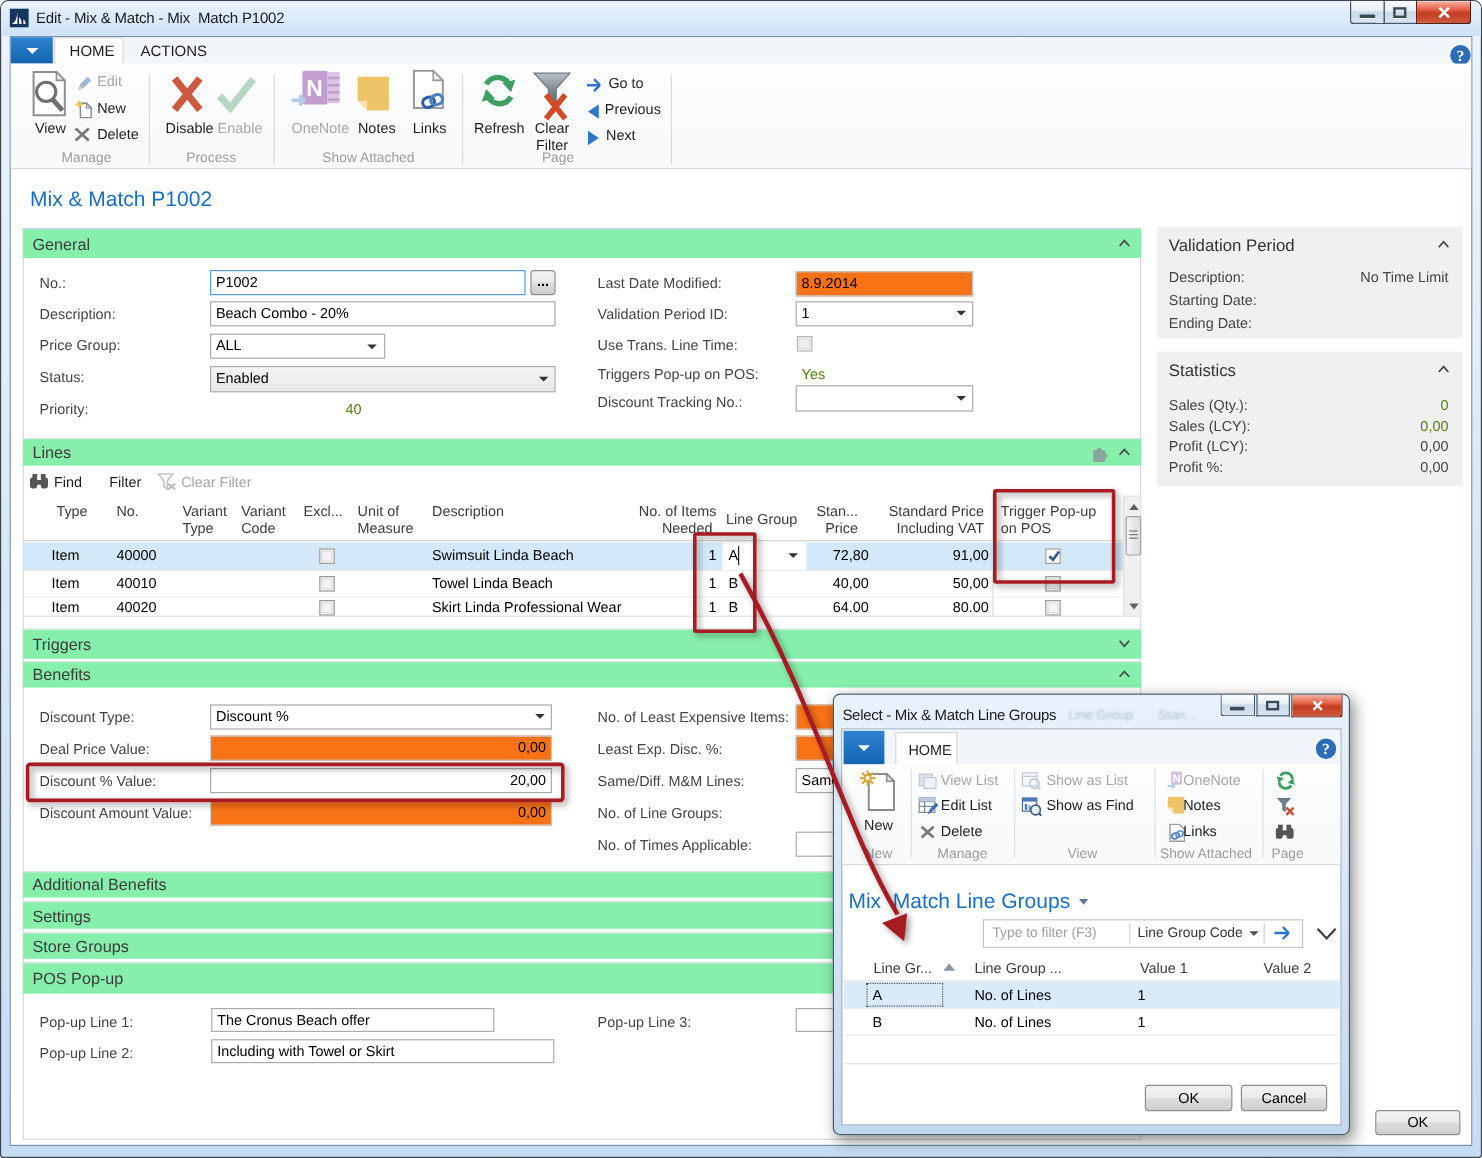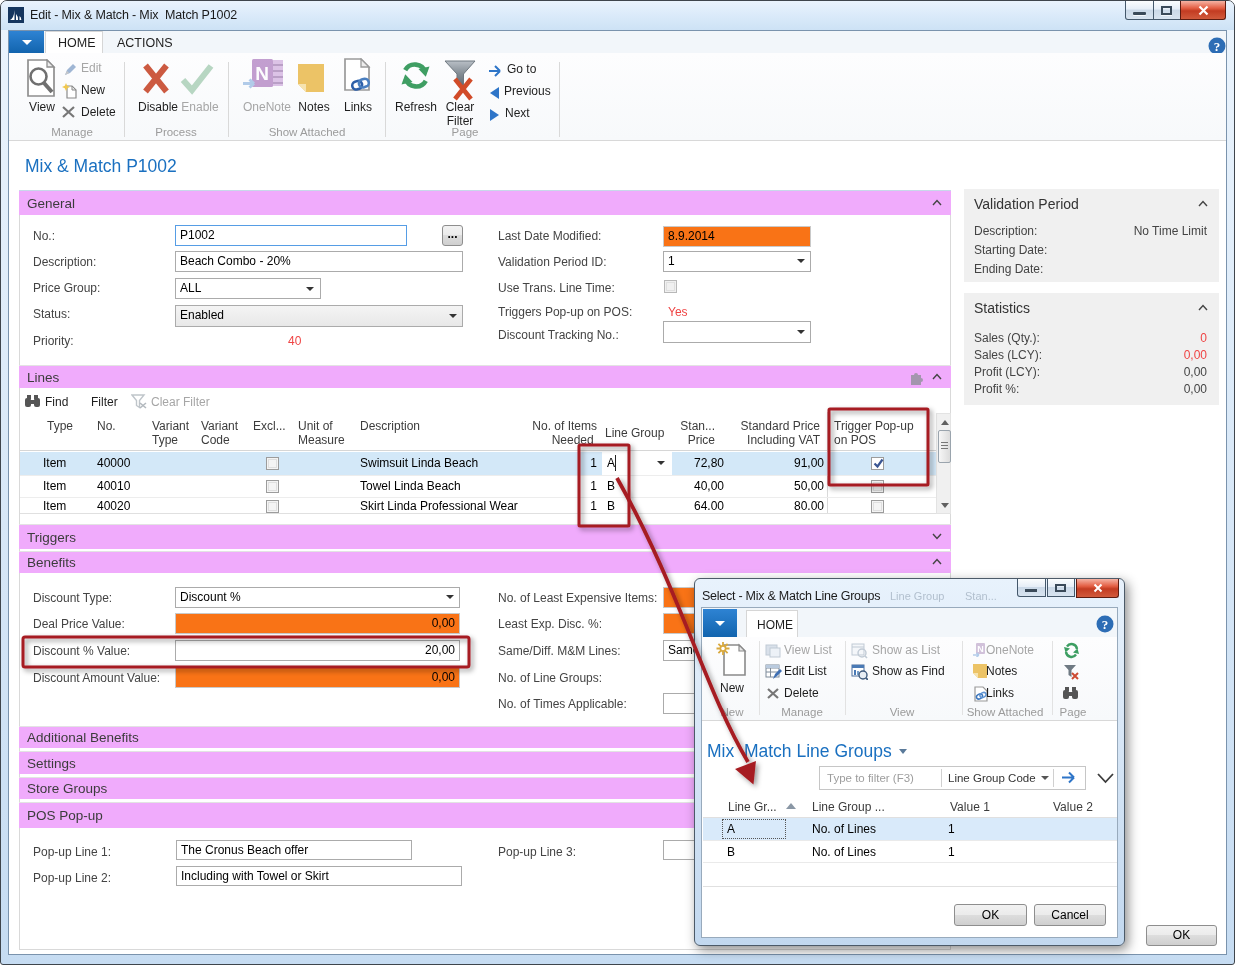--- a/index.html
+++ b/index.html
@@ -3,22 +3,22 @@
 <meta charset="utf-8">
 <style>
 * { margin:0; padding:0; box-sizing:border-box; }
 html,body { width:1235px; height:965px; overflow:hidden; }
 body { position:relative; font-family:"Liberation Sans", sans-serif; background:#fff; }
 .abs { position:absolute; }
 .lbl { position:absolute; font-size:12px; color:#444; white-space:nowrap; }
 .fld { position:absolute; background:#fff; border:1px solid #ababab; font-size:12px; color:#000; padding:2px 4px 0 4px; white-space:nowrap; overflow:hidden; }
 .fld.dis { background:#f97316; border-color:#c9c9c9; }
 .fld.num { text-align:right; }
-.band { position:absolute; left:19px; width:932px; background:#f0abfc; color:#3c3c3c; font-size:13.5px; padding-left:8px; border-top:1px solid #e3e3e3; }
-.blue { color:#ef4444; }
+.band { position:absolute; left:19px; width:932px; background:#86efac; color:#3c3c3c; font-size:13.5px; padding-left:8px; border-top:1px solid #e3e3e3; }
+.blue { color:#4d7c0f; }
 .caret { position:absolute; width:0; height:0; border-left:4px solid transparent; border-right:4px solid transparent; border-top:4px solid #333; }
 .chk { position:absolute; width:13px; height:13px; border:1px solid #9c9c9c; background:linear-gradient(180deg,#f2f2f2,#fbfbfb); }
 .chk .inner { position:absolute; left:1px; top:1px; width:9px; height:9px; border:1px solid #dfdfdf; }
 .gtxt { position:absolute; font-size:12px; color:#1e1e1e; white-space:nowrap; }
 .rlbl { position:absolute; font-size:12px; color:#1e1e1e; white-space:nowrap; }
 .rlbl.dim { color:#a6a6a6; }
 .glabel { position:absolute; font-size:11.5px; color:#9b9b9b; white-space:nowrap; text-align:center; }
 .gsep { position:absolute; top:62px; width:1px; height:75px; background:#d9d9d9; }
 .hdr { position:absolute; font-size:12px; color:#3c3c3c; white-space:nowrap; }
 .cell { position:absolute; font-size:12px; color:#000; white-space:nowrap; }
@@ -163,21 +163,21 @@
 <div class="abs" style="left:25px;top:156px;font-size:17.5px;color:#1a70c0;">Mix &amp; Match P1002</div>
 
 <div class="abs" style="left:19px;top:190px;width:932px;height:760px;background:#fff;border:1px solid #d9d9d9;border-top:none;"></div>
 
 <div class="band" style="top:190px;height:25px;line-height:25px;border-top:1px solid #c8d8ea;">General</div>
 <svg class="abs" style="left:932px;top:199px;" width="10" height="7">
     <path d="M1 6 L5 1.5 L9 6" stroke="#444" stroke-width="1.4" fill="none"></path>
   </svg>
 
 <div class="lbl" style="left:33px;top:229px;">No.:</div>
-<div class="fld" style="left:175px;top:225px;width:232px;height:21px;border-color:#569de5;">P1002</div>
+<div class="fld" style="left:175px;top:225px;width:263px;height:21px;border-color:#569de5;">P1002</div>
 <div class="btn7" style="left:442px;top:225px;width:21px;height:21px;line-height:17px;font-weight:bold;">...</div>
 <div class="lbl" style="left:33px;top:255px;">Description:</div>
 <div class="fld" style="left:175px;top:251px;width:288px;height:21px;">Beach Combo - 20%</div>
 <div class="lbl" style="left:33px;top:281px;">Price Group:</div>
 <div class="fld" style="left:175px;top:278px;width:146px;height:21px;">ALL</div>
 <div class="caret" style="left:306px;top:287px;"></div>
 <div class="lbl" style="left:33px;top:307px;">Status:</div>
 <div class="fld" style="left:175px;top:305px;width:288px;height:22px;background:linear-gradient(180deg,#f4f4f4,#e8e8e8);">Enabled</div>
 <div class="caret" style="left:449px;top:314px;"></div>
 <div class="lbl" style="left:33px;top:334px;">Priority:</div>

